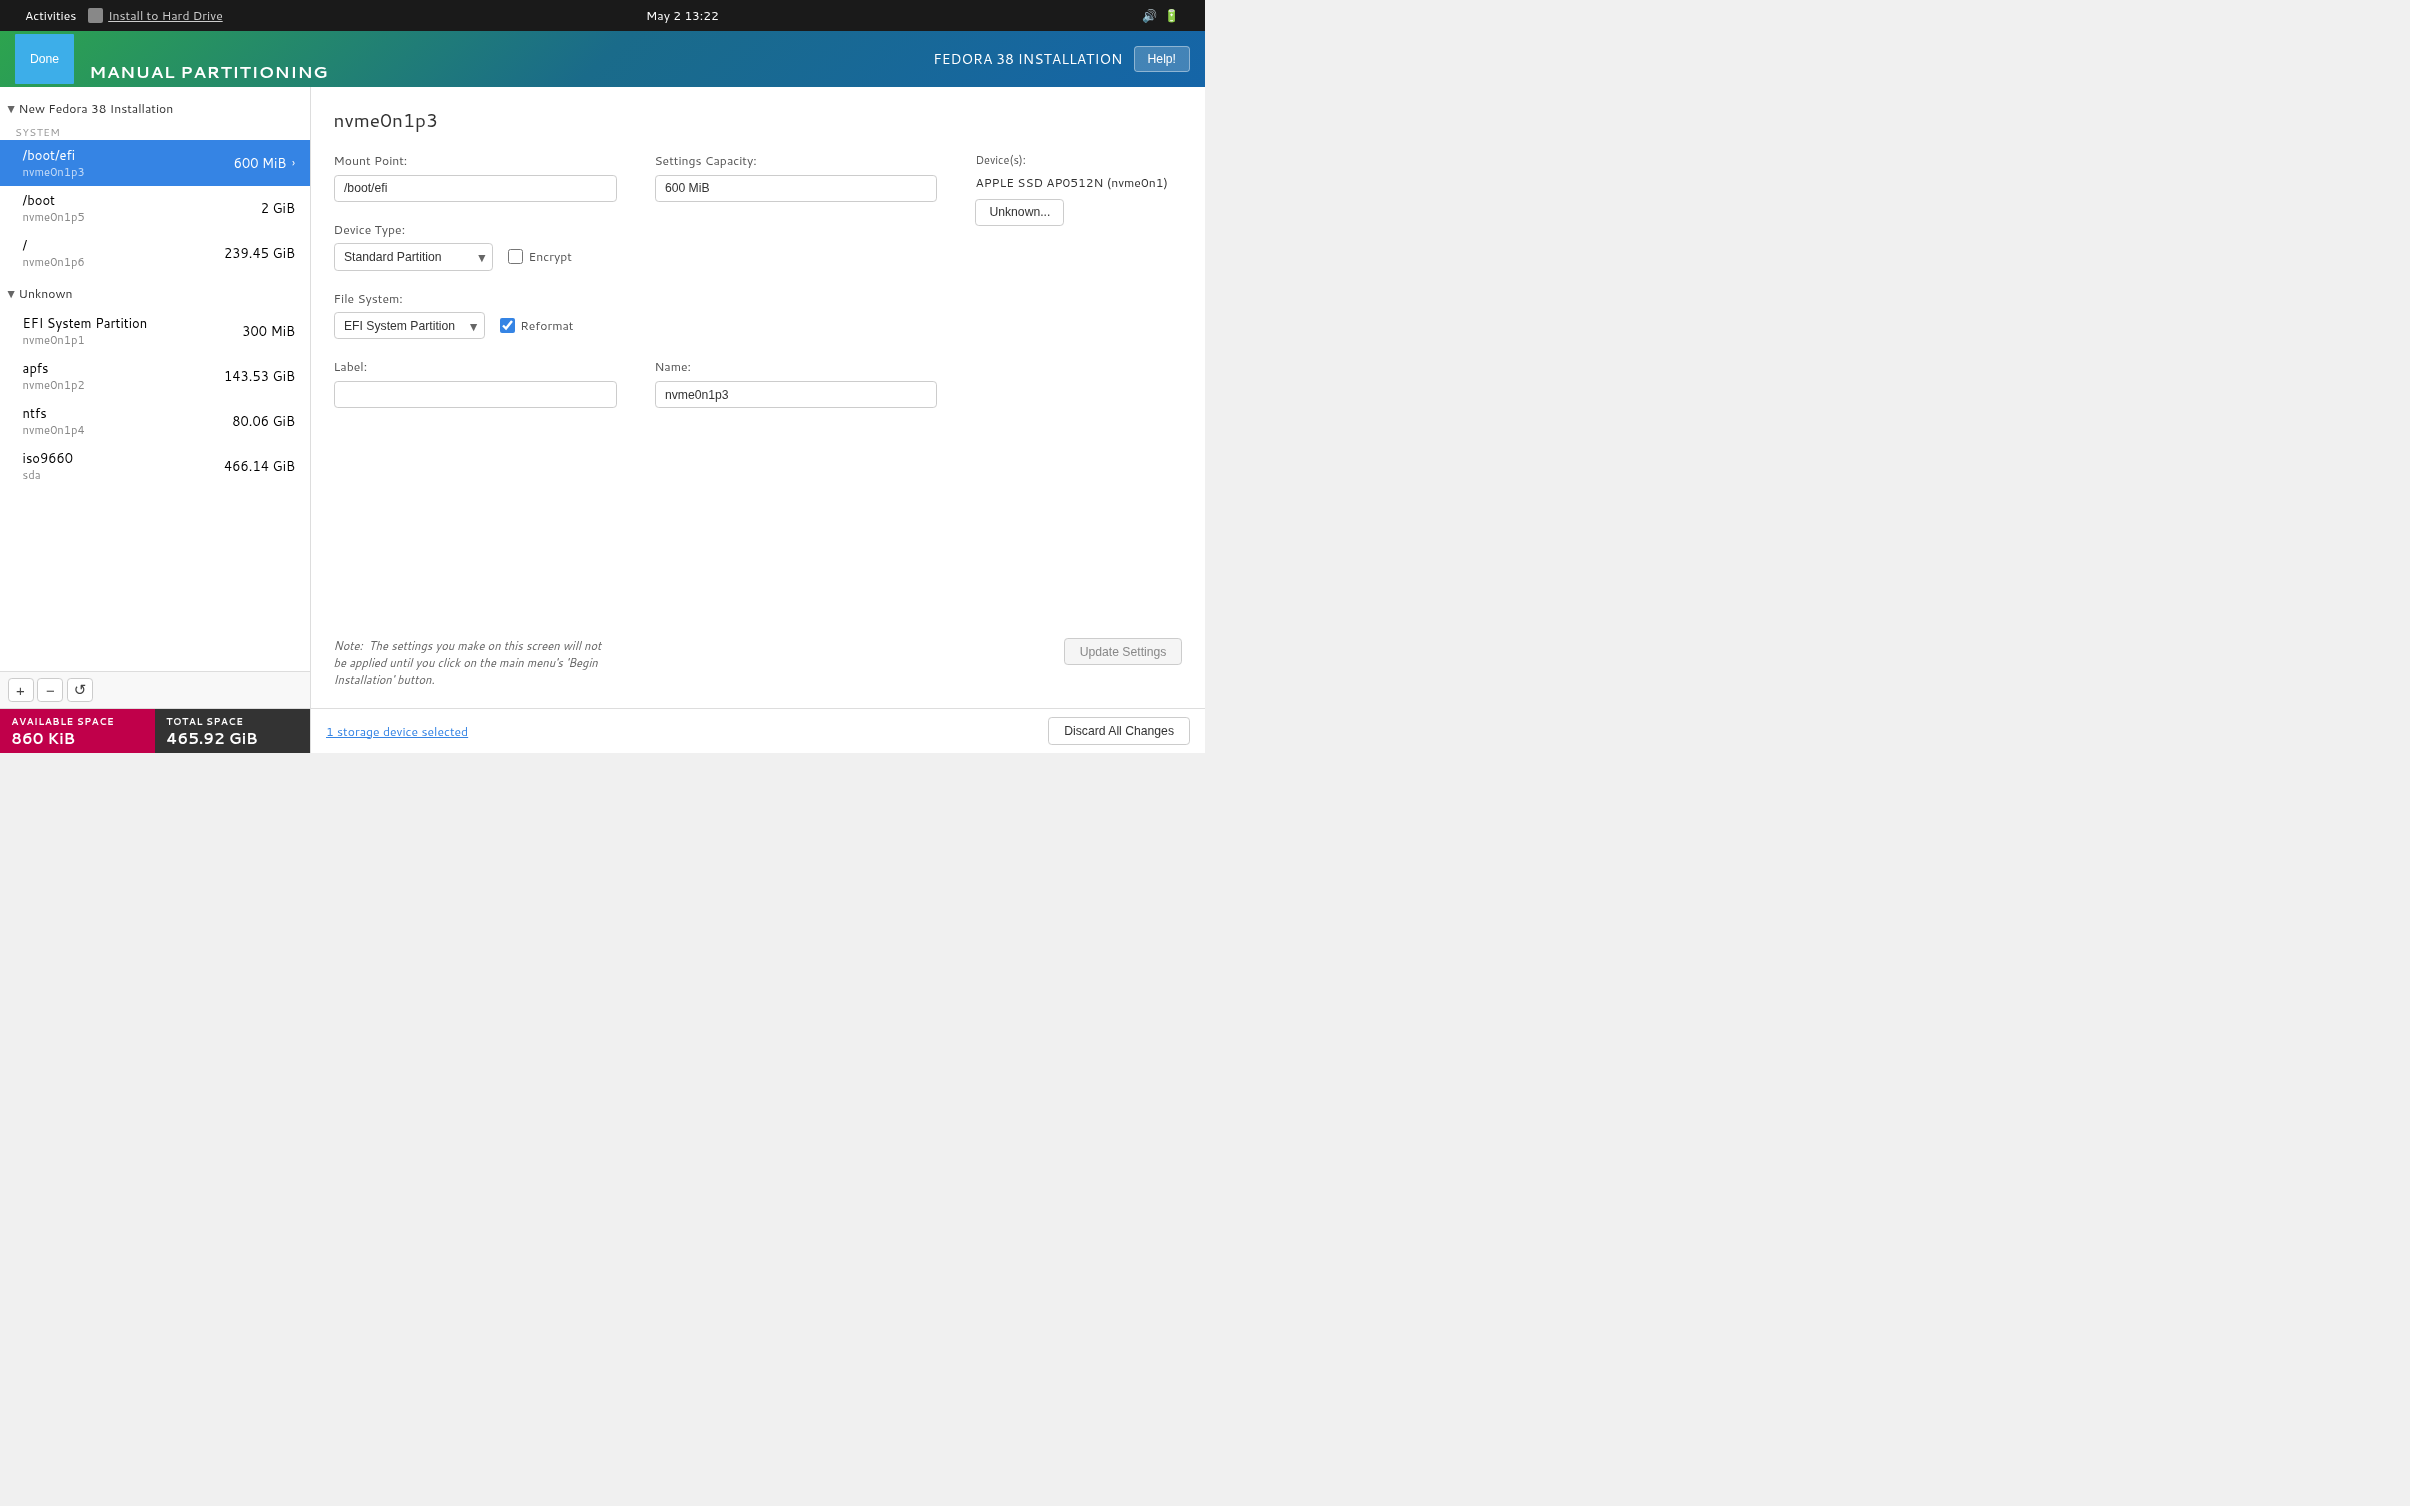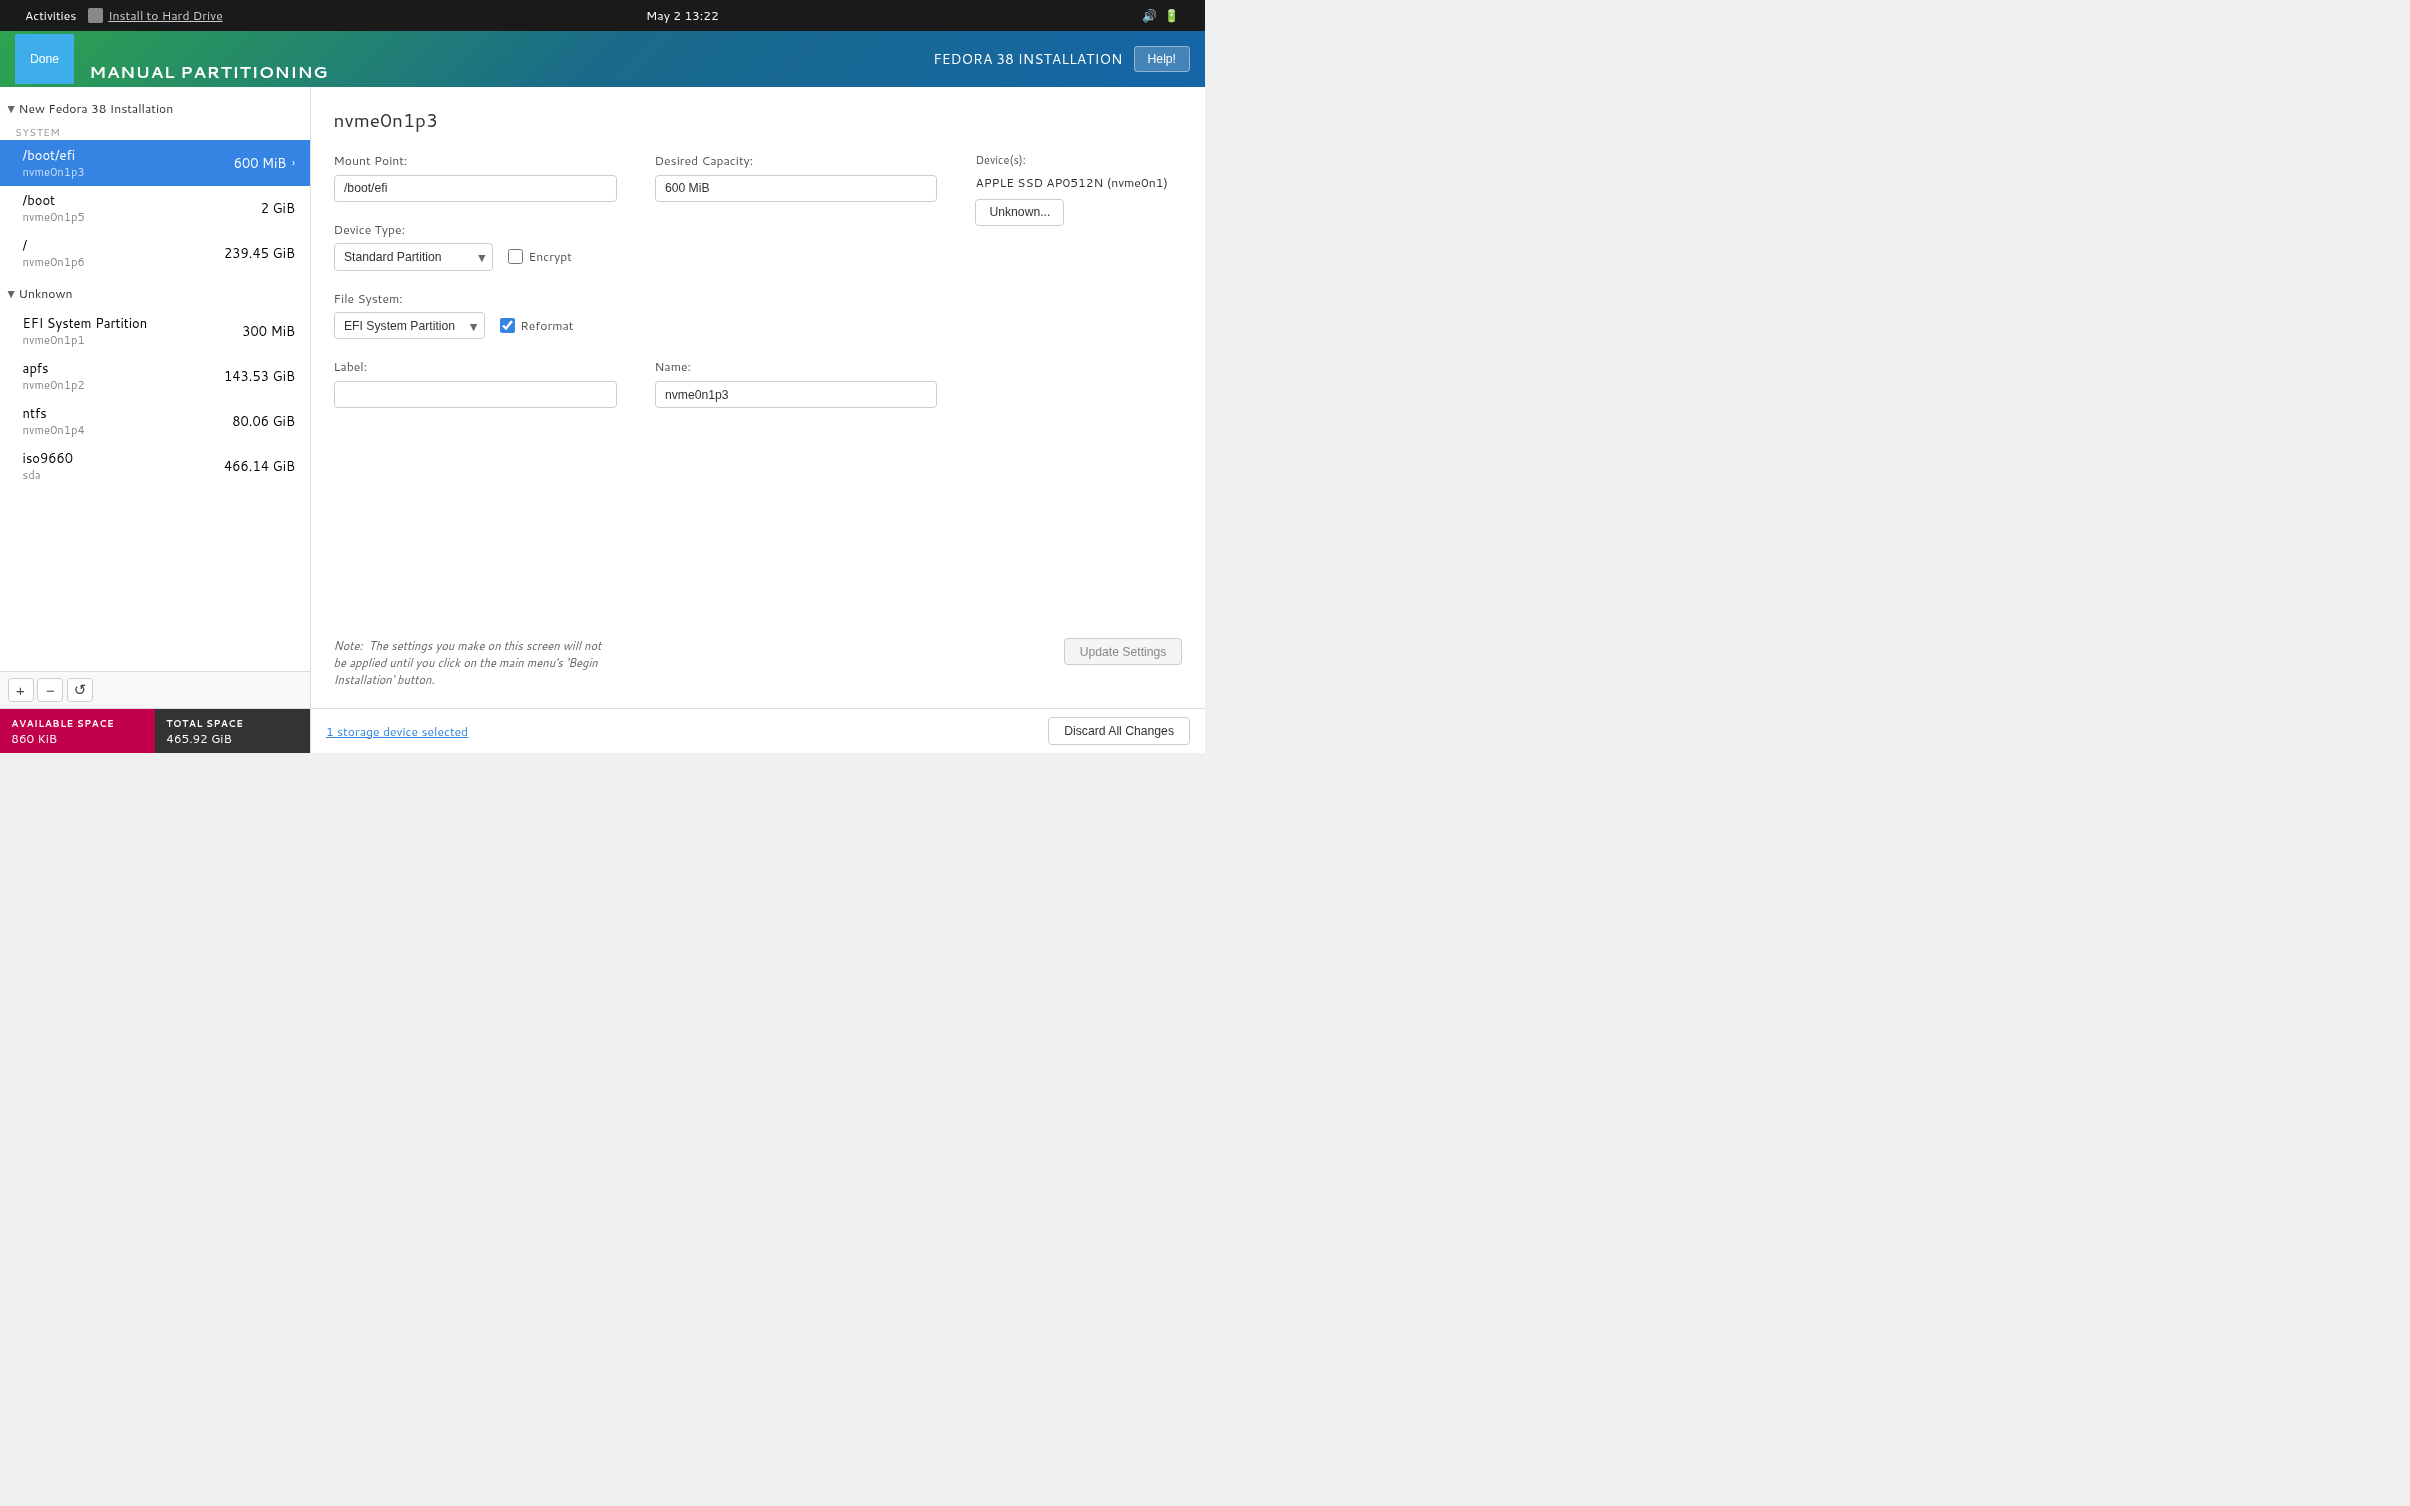--- a/index.html
+++ b/index.html
@@ -139,21 +139,21 @@
     .space-total {
       background: #333;
       color: white;
       padding: 3.8px 11.3px;
       display: flex;
       flex-direction: column;
       justify-content: center;
       flex: 1;
     }
     .space-label { font-size: 9.4px; font-weight: 600; letter-spacing: 0.5px; text-transform: uppercase; }
-    .space-value { font-size: 12px; font-weight: 400; }
+    .space-value { font-size: 15px; font-weight: 700; }
 
     
     .right-panel {
       flex: 1;
       padding: 19px 22.6px;
       display: flex;
       flex-direction: column;
       overflow-y: auto;
       position: relative;
     }
@@ -458,21 +458,21 @@
 
     <div class="right-two-col">
       <div class="left-col">
 
         <div class="form-row">
           <div class="form-group">
             <label class="form-label">Mount Point:</label>
             <input class="form-input" type="text" value="/boot/efi" style="">
           </div>
           <div class="form-group">
-            <label class="form-label">Desired Capacity:</label>
+            <label class="form-label">Settings Capacity:</label>
             <input class="form-input" type="text" value="600 MiB" style="">
           </div>
         </div>
 
         <div style="margin-bottom:15px;">
           <div class="form-label" style="margin-bottom:5.6px;">Device Type:</div>
           <div class="device-type-row">
             <div class="select-wrapper">
               <select class="form-select">
                 <option>Standard Partition</option>

